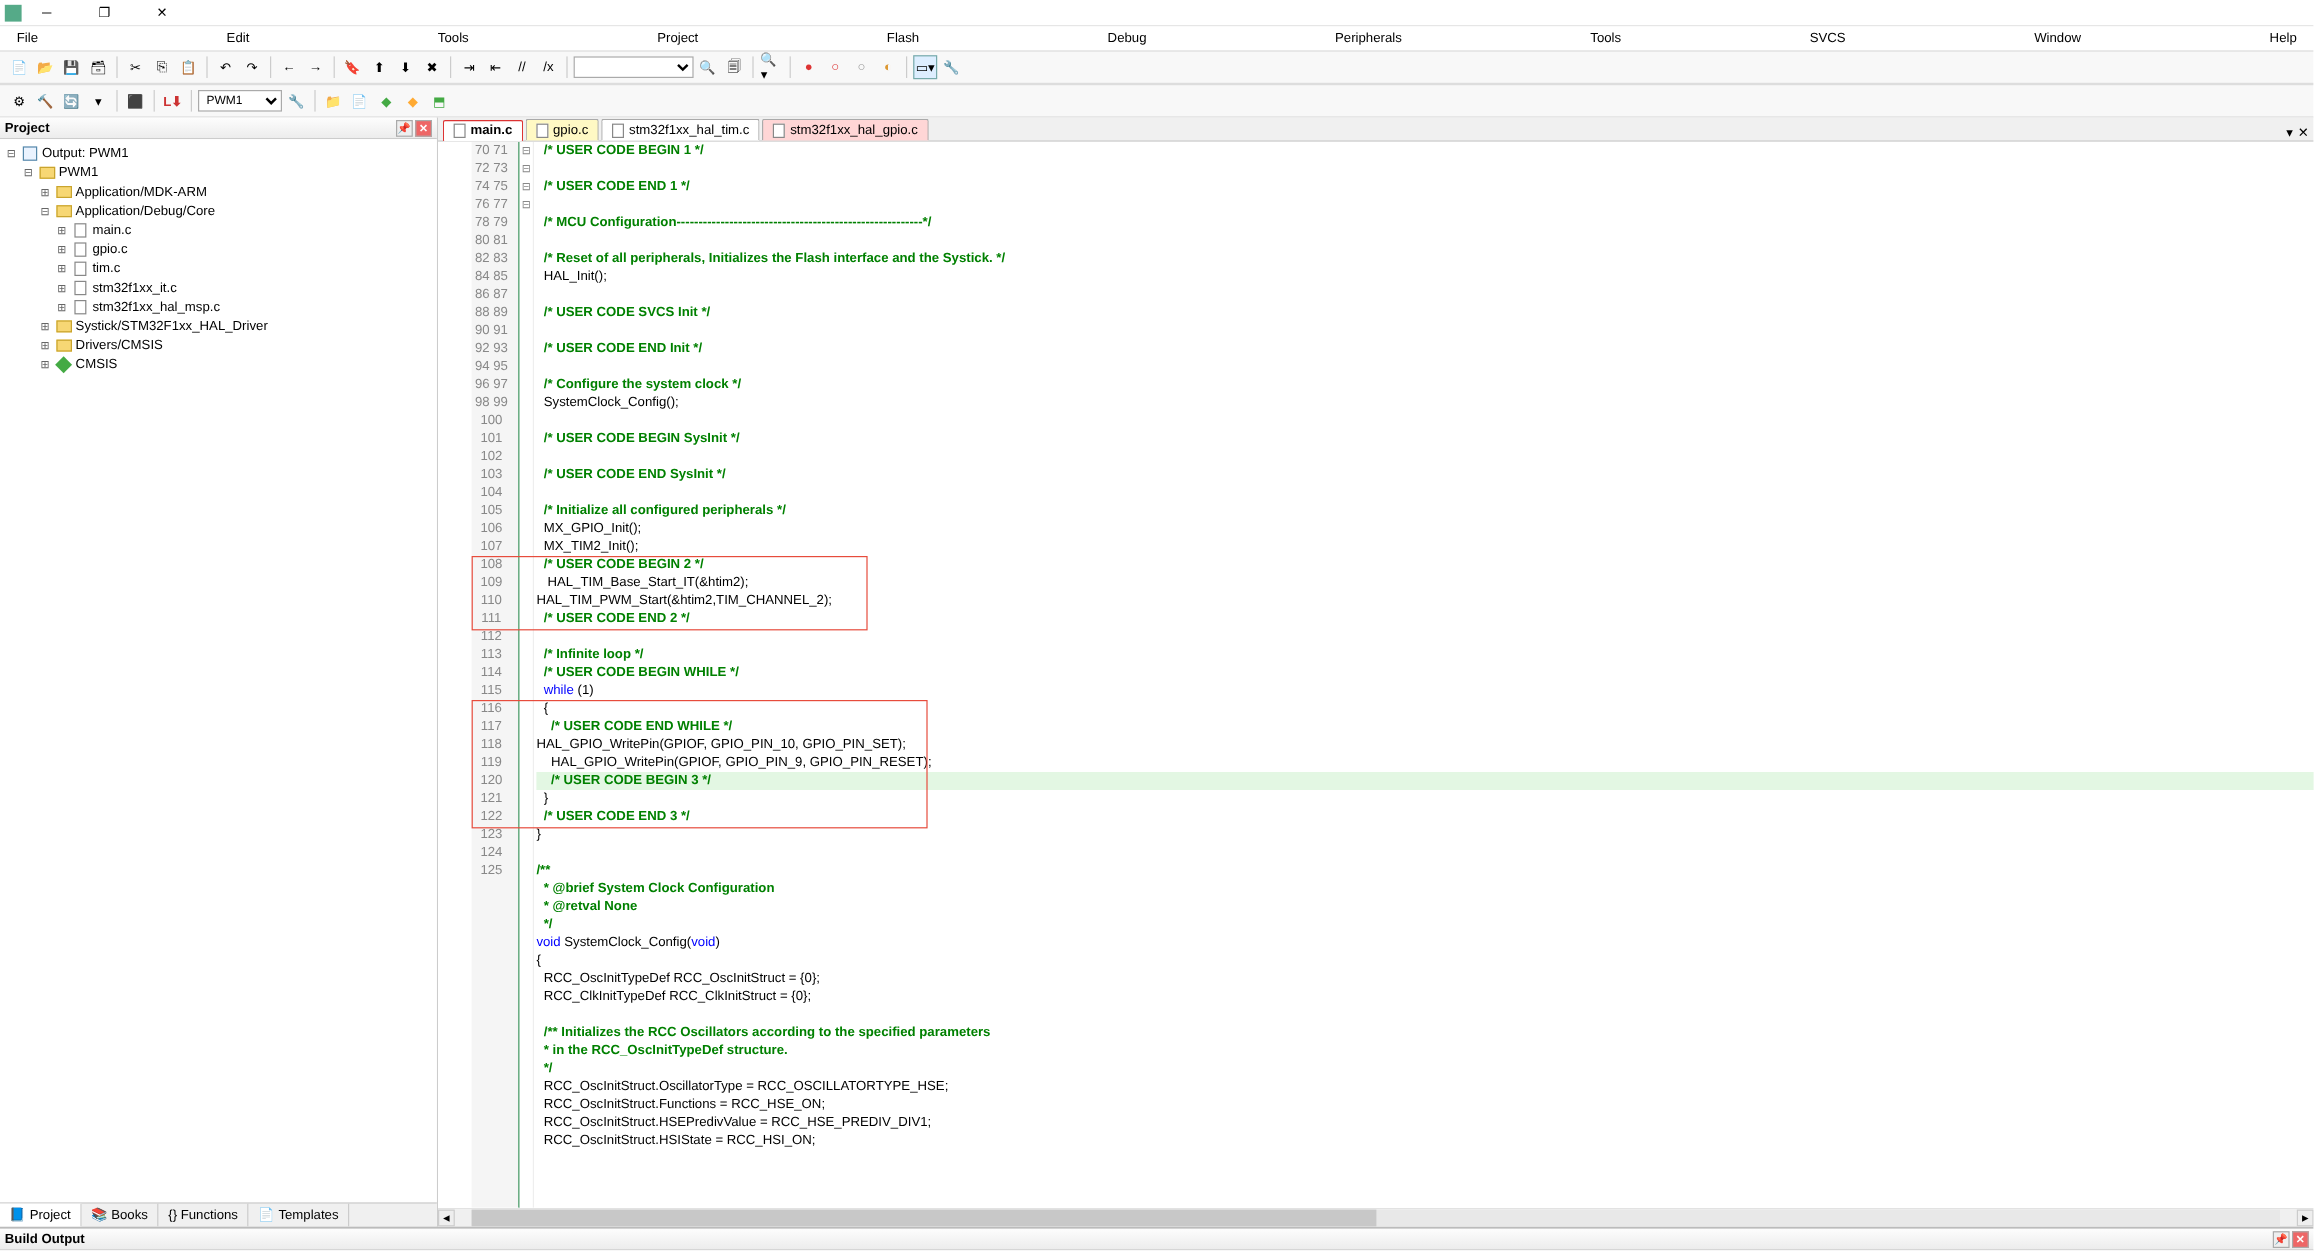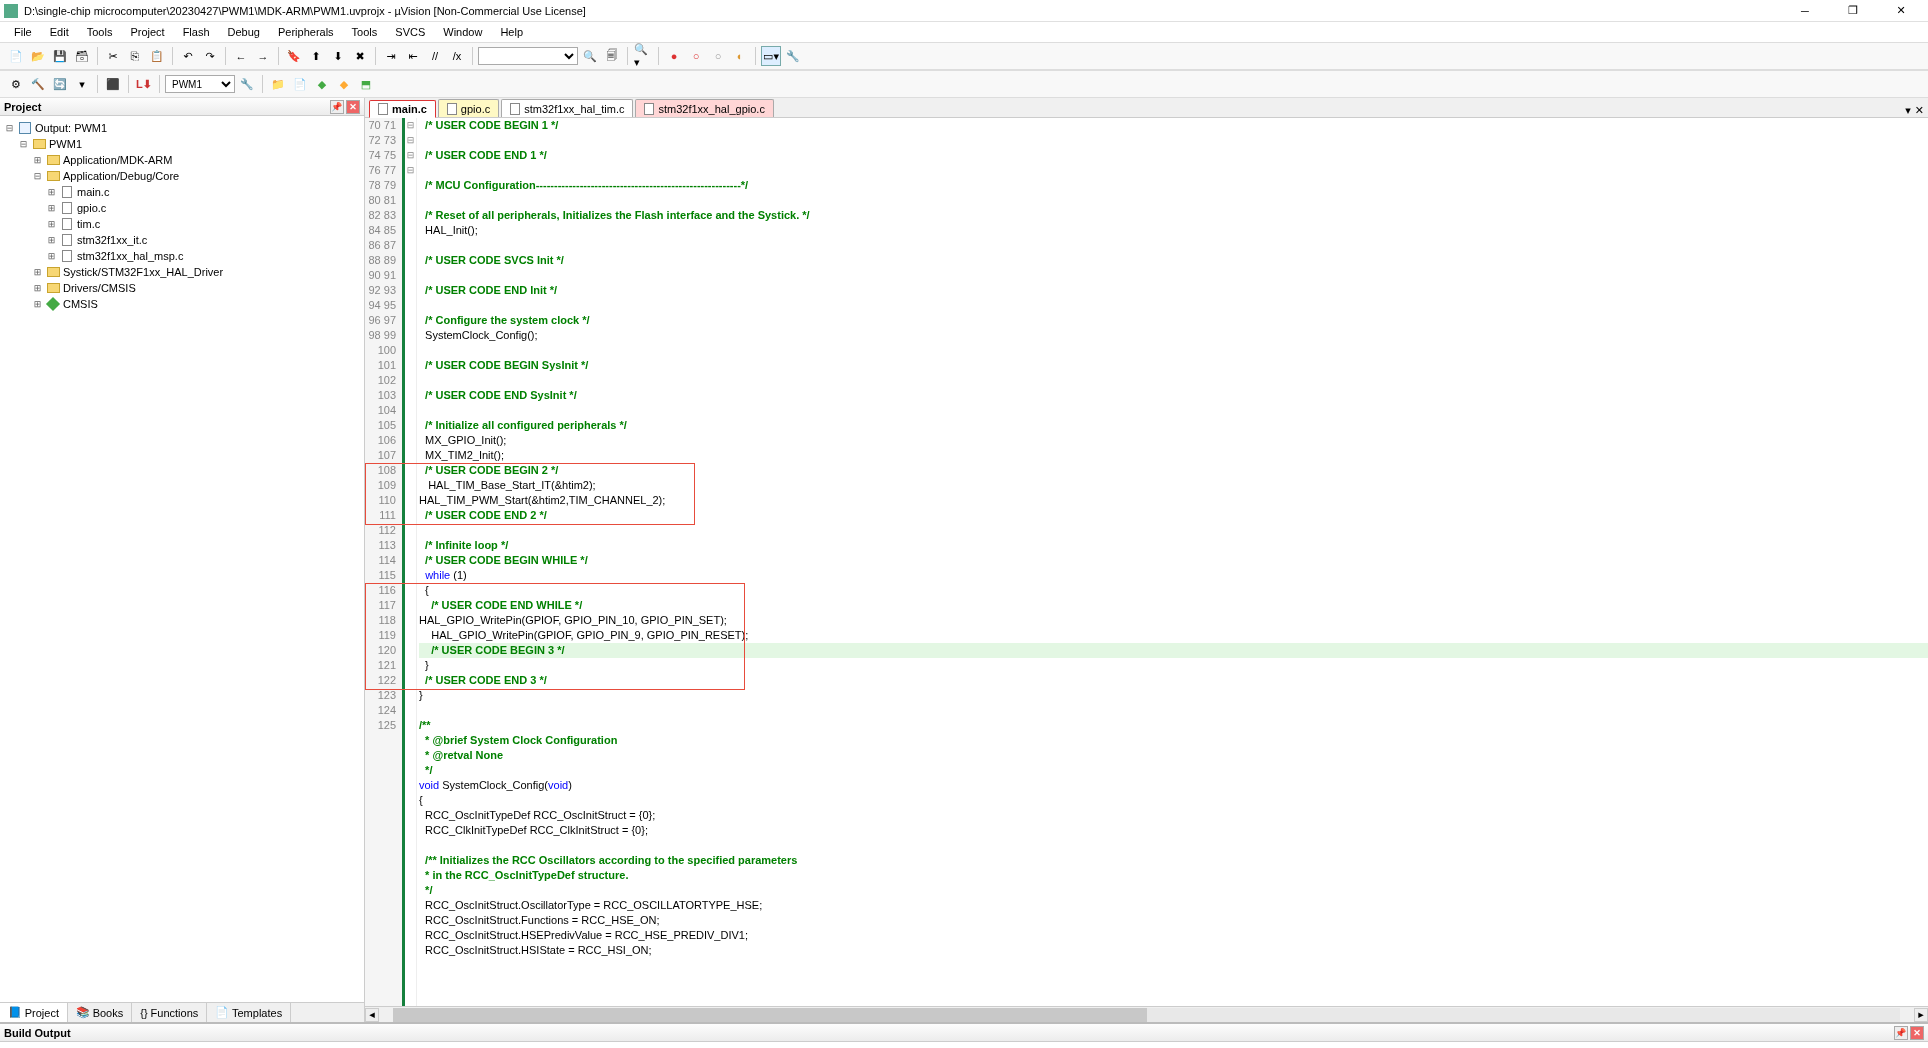--- a/index.html
+++ b/index.html
@@ -2,21 +2,21 @@
 <html><head>
 <meta charset="utf-8">
 <style>
 * { margin:0; padding:0; box-sizing:border-box; font-family:"Segoe UI",Tahoma,sans-serif; font-size:11px; }
 body { background:#fff; overflow:hidden; width:1928px; height:1048px; }
 .titlebar { height:22px; display:flex; align-items:center; padding:0 4px; background:#fff; border-bottom:1px solid #e0e0e0; }
 .titlebar-icon { width:14px; height:14px; background:#5a8; margin-right:6px; }
 .titlebar-text { flex:1; color:#000; }
 .win-controls { display:flex; gap:18px; padding-right:8px; }
 .win-btn { width:30px; height:20px; display:flex; align-items:center; justify-content:center; cursor:pointer; }
-.menubar { height:20px; display:flex; align-items:center; padding:0 6px; gap:2px; background:#fff; }
+.menubar { height:20px; display:flex; align-items:center; padding:0 6px; gap:2px; background:#fff;justify-content:space-between; }
 .menu-item { padding:2px 8px; cursor:pointer; }
 .toolbar { height:28px; display:flex; align-items:center; padding:0 6px; gap:2px; background:#f8f8f8; border-top:1px solid #ddd; border-bottom:1px solid #ddd; }
 .tb-btn { width:20px; height:20px; display:flex; align-items:center; justify-content:center; cursor:pointer; border:1px solid transparent; }
 .tb-sep { width:1px; height:18px; background:#ccc; margin:0 3px; }
 .tb-combo { width:100px; height:18px; border:1px solid #aaa; background:#fff; font-size:10px; padding:0 2px; }
 .tb-combo-wide { width:70px; }
 .workspace { display:flex; height:calc(100% - 124px); }
 .project-panel { width:365px; display:flex; flex-direction:column; border-right:1px solid #ccc; }
 .panel-header { height:18px; background:linear-gradient(#fdfdfd,#ececec); border-bottom:1px solid #ccc; display:flex; align-items:center; padding:0 4px; font-weight:bold; }
 .panel-header-btns { margin-left:auto; display:flex; gap:2px; }
@@ -35,42 +35,41 @@
 .editor-area { flex:1; display:flex; flex-direction:column; min-width:0; }
 .file-tabs { height:20px; display:flex; background:#f0f0f0; border-bottom:1px solid #ccc; align-items:flex-end; padding-left:4px;}
 .ftab { height:18px; padding:0 8px; display:flex; align-items:center; gap:4px; border:1px solid #aaa; border-bottom:none; margin-right:2px; cursor:pointer; border-radius:2px 2px 0 0; font-size:11px;}
 .ftab.active { background:#fff; border:1.5px solid #d33; border-bottom:1px solid #fff; margin-bottom:-1px; font-weight:bold;}
 .ftab.yellow { background:#fff9c4; }
 .ftab.white { background:#fff; }
 .ftab.red { background:#ffd6d6; }
 .ftab-ico { width:10px;height:12px;background:#fff;border:1px solid #888;}
 .ftab-btns { margin-left:auto; display:flex; gap:4px; padding-right:4px; }
 .code-view { flex:1; display:flex; overflow:auto; font-family:Consolas,monospace; font-size:12px; background:#fff; position:relative;}
-.gutter { width:40px; background:#f5f5f5; border-right:3px solid #15803d; text-align:right; padding-right:6px; color:#888; line-height:15px; flex-shrink:0;}
+.gutter { width:40px; background:#f5f5f5; border-right:1px solid #15803d; text-align:center; padding-right:6px; color:#888; line-height:15px; flex-shrink:0;margin-left:28px;}
 .fold-col { width:12px; background:#fff; border-right:1px solid #eee; flex-shrink:0; line-height:15px; color:#888; text-align:center; font-size:9px;}
 .code { flex:1; line-height:15px; white-space:pre; padding-left:2px; position:relative;}
 .c-comment { color:#008000;font-weight:bold; }
 .c-kw { color:#0000ff; }
 .c-num { color:#000; }
 .c-text { color:#000; }
 .hl-green { background:#e3f7e3; display:inline-block; width:100%; }
 .redbox { position:absolute; border:1.5px solid #e74c3c; pointer-events:none; }
 .hscroll { height:16px; background:#f0f0f0; border-top:1px solid #ccc; display:flex; align-items:center;}
 .hscroll-track { flex:1; height:14px; background:#e8e8e8; position:relative; margin:0 14px;}
 .hscroll-thumb { position:absolute; left:0; width:50%; height:100%; background:#c8c8c8;}
 .hscroll-arrow { width:14px;height:14px; display:flex;align-items:center;justify-content:center; background:#eee; border:1px solid #ccc; cursor:pointer;}
 .build-output { height:100px; border-top:2px solid #bbb; display:flex; flex-direction:column; }
 .build-body { flex:1; background:#fff; }
 </style>
 </head>
 <body>
 
 <div class="titlebar">
   <div class="titlebar-icon"></div>
-  <div class="titlebar-text">D:\single-chip microcomputer\20230427\PWM1\MDK-ARM\PWM1.uvprojx - µVision   [Non-Commercial Use License]</div>
   <div class="win-controls">
     <div class="win-btn">─</div>
     <div class="win-btn">❐</div>
     <div class="win-btn">✕</div>
   </div>
 </div>
 
 <div class="menubar" id="menubar">
     <div class="menu-item">File</div>
     <div class="menu-item">Edit</div>

